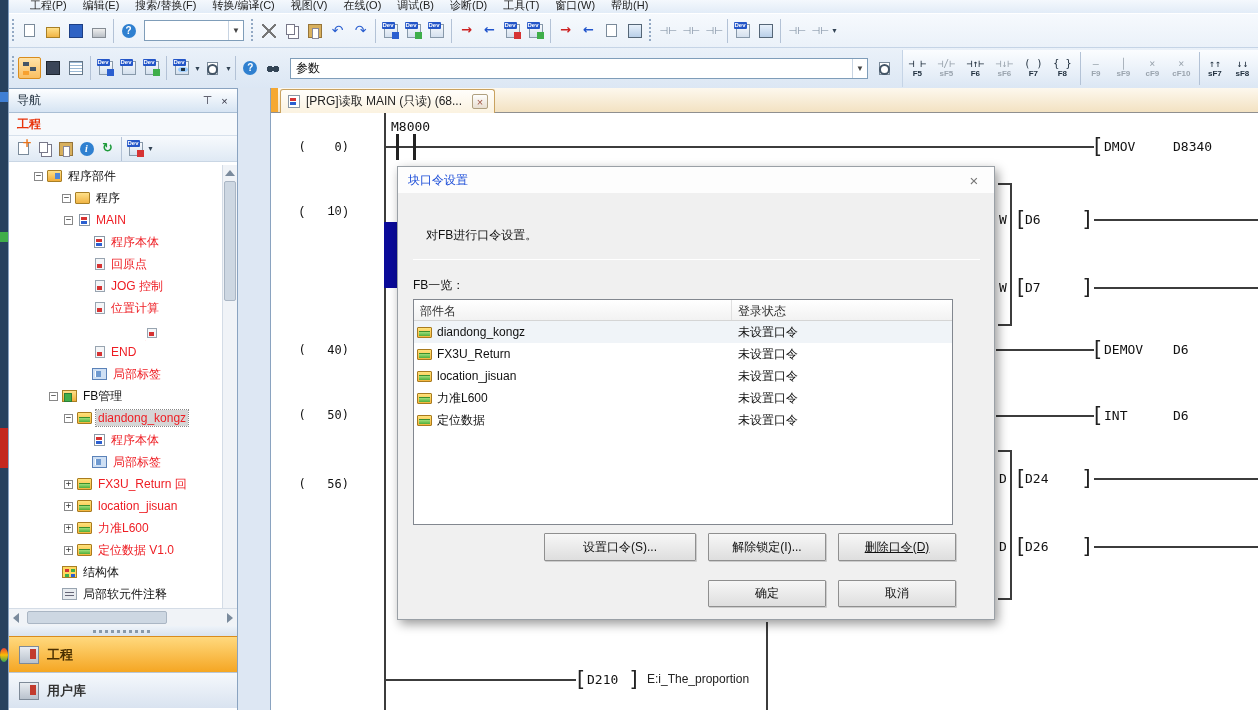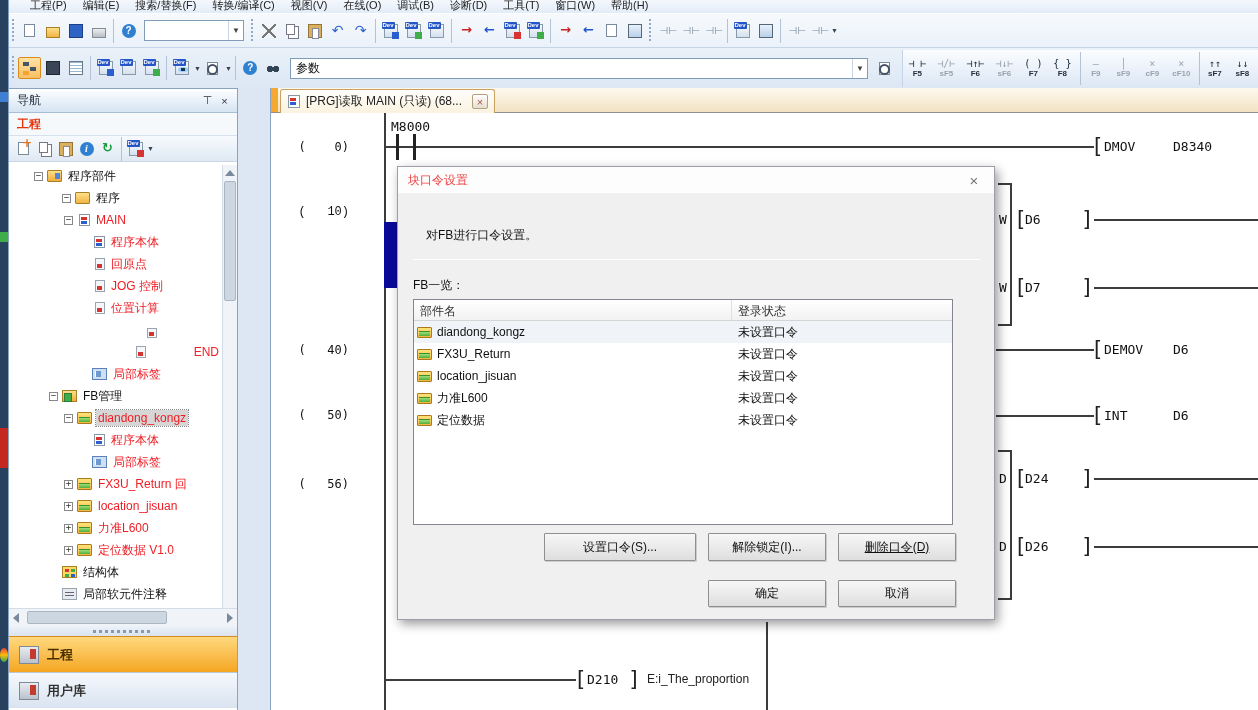--- a/index.html
+++ b/index.html
@@ -138,21 +138,21 @@
   .lmono{position:absolute;font-family:"DejaVu Sans Mono",monospace;font-size:13px;color:#111;white-space:pre;}
   .lbracket{position:absolute;font-family:"DejaVu Sans Mono",monospace;font-size:21px;color:#222;line-height:21px;}
   .rnum{position:absolute;left:18px;width:60px;text-align:right;font-family:"DejaVu Sans Mono",monospace;font-size:12px;color:#111;white-space:pre;}
   .contact-bar{position:absolute;width:3px;height:26px;background:#222;}
   .cursor-blue{position:absolute;left:113px;top:109px;width:18px;height:66px;background:#0a0a99;}
   .fb-note{position:absolute;font-size:12px;color:#222;white-space:nowrap;}
 
   
   .dialog{position:absolute;left:397px;top:166px;width:598px;height:454px;background:#f0f0f0;border:1px solid #9aa0a6;box-shadow:3px 4px 10px rgba(0,0,0,.4);z-index:10;}
   .dlg-title{height:27px;background:#fdfdfd;display:flex;align-items:center;padding-left:10px;border-bottom:1px solid #f0f0f0;}
-  .dlg-title-text{flex:1;font-size:12px;color:#ef4444;}
+  .dlg-title-text{flex:1;font-size:12px;color:#1d4ed8;}
   .dlg-close{width:40px;height:26px;display:flex;align-items:center;justify-content:center;font-size:15px;color:#777;}
   .dlg-msg{position:absolute;left:28px;top:60px;font-size:12px;color:#111;}
   .dlg-hr{position:absolute;left:15px;top:92px;width:567px;height:1px;background:#d9d9d9;border-bottom:1px solid #fff;}
   .dlg-list-label{position:absolute;left:15px;top:110px;font-size:12px;color:#111;}
   .dlg-list{position:absolute;left:15px;top:132px;width:540px;height:226px;background:#fff;border:1px solid #82878f;}
   .lv-head{display:flex;height:21px;border-bottom:1px solid #d5d5d5;background:linear-gradient(#ffffff,#f2f2f2);}
   .lv-head .c1{width:318px;border-right:1px solid #e0e0e0;}
   .lv-head div{font-size:12px;color:#333;padding:3px 0 0 6px;}
   .lv-row{display:flex;height:22px;align-items:center;font-size:12px;color:#111;}
   .lv-row.hot{background:#f0f4f8;}
@@ -468,21 +468,21 @@
         <div class="tree-row exp-none red" style="padding-left: 69px;">
           <span class="expander"></span>
           <span class="tree-ico js-ico ico-sub"></span>
           <span class="tree-label">位置计算</span>
         </div>
         <div class="tree-row exp-none red" style="padding-left: 73px; flex-direction: column;">
           <span class="expander"></span>
           <span class="tree-ico js-ico ico-sub"></span>
           <span class="tree-label">启动</span>
         </div>
-        <div class="tree-row exp-none red" style="padding-left: 69px; justify-content: space-between;">
+        <div class="tree-row exp-none red" style="padding-left: 69px;">
           <span class="expander"></span>
           <span class="tree-ico js-ico ico-sub"></span>
           <span class="tree-label">END</span>
         </div>
         <div class="tree-row exp-none red" style="padding-left: 69px;">
           <span class="expander"></span>
           <span class="tree-ico js-ico ico-tag"></span>
           <span class="tree-label">局部标签</span>
         </div>
         <div class="tree-row exp-minus" style="padding-left: 39px;">

